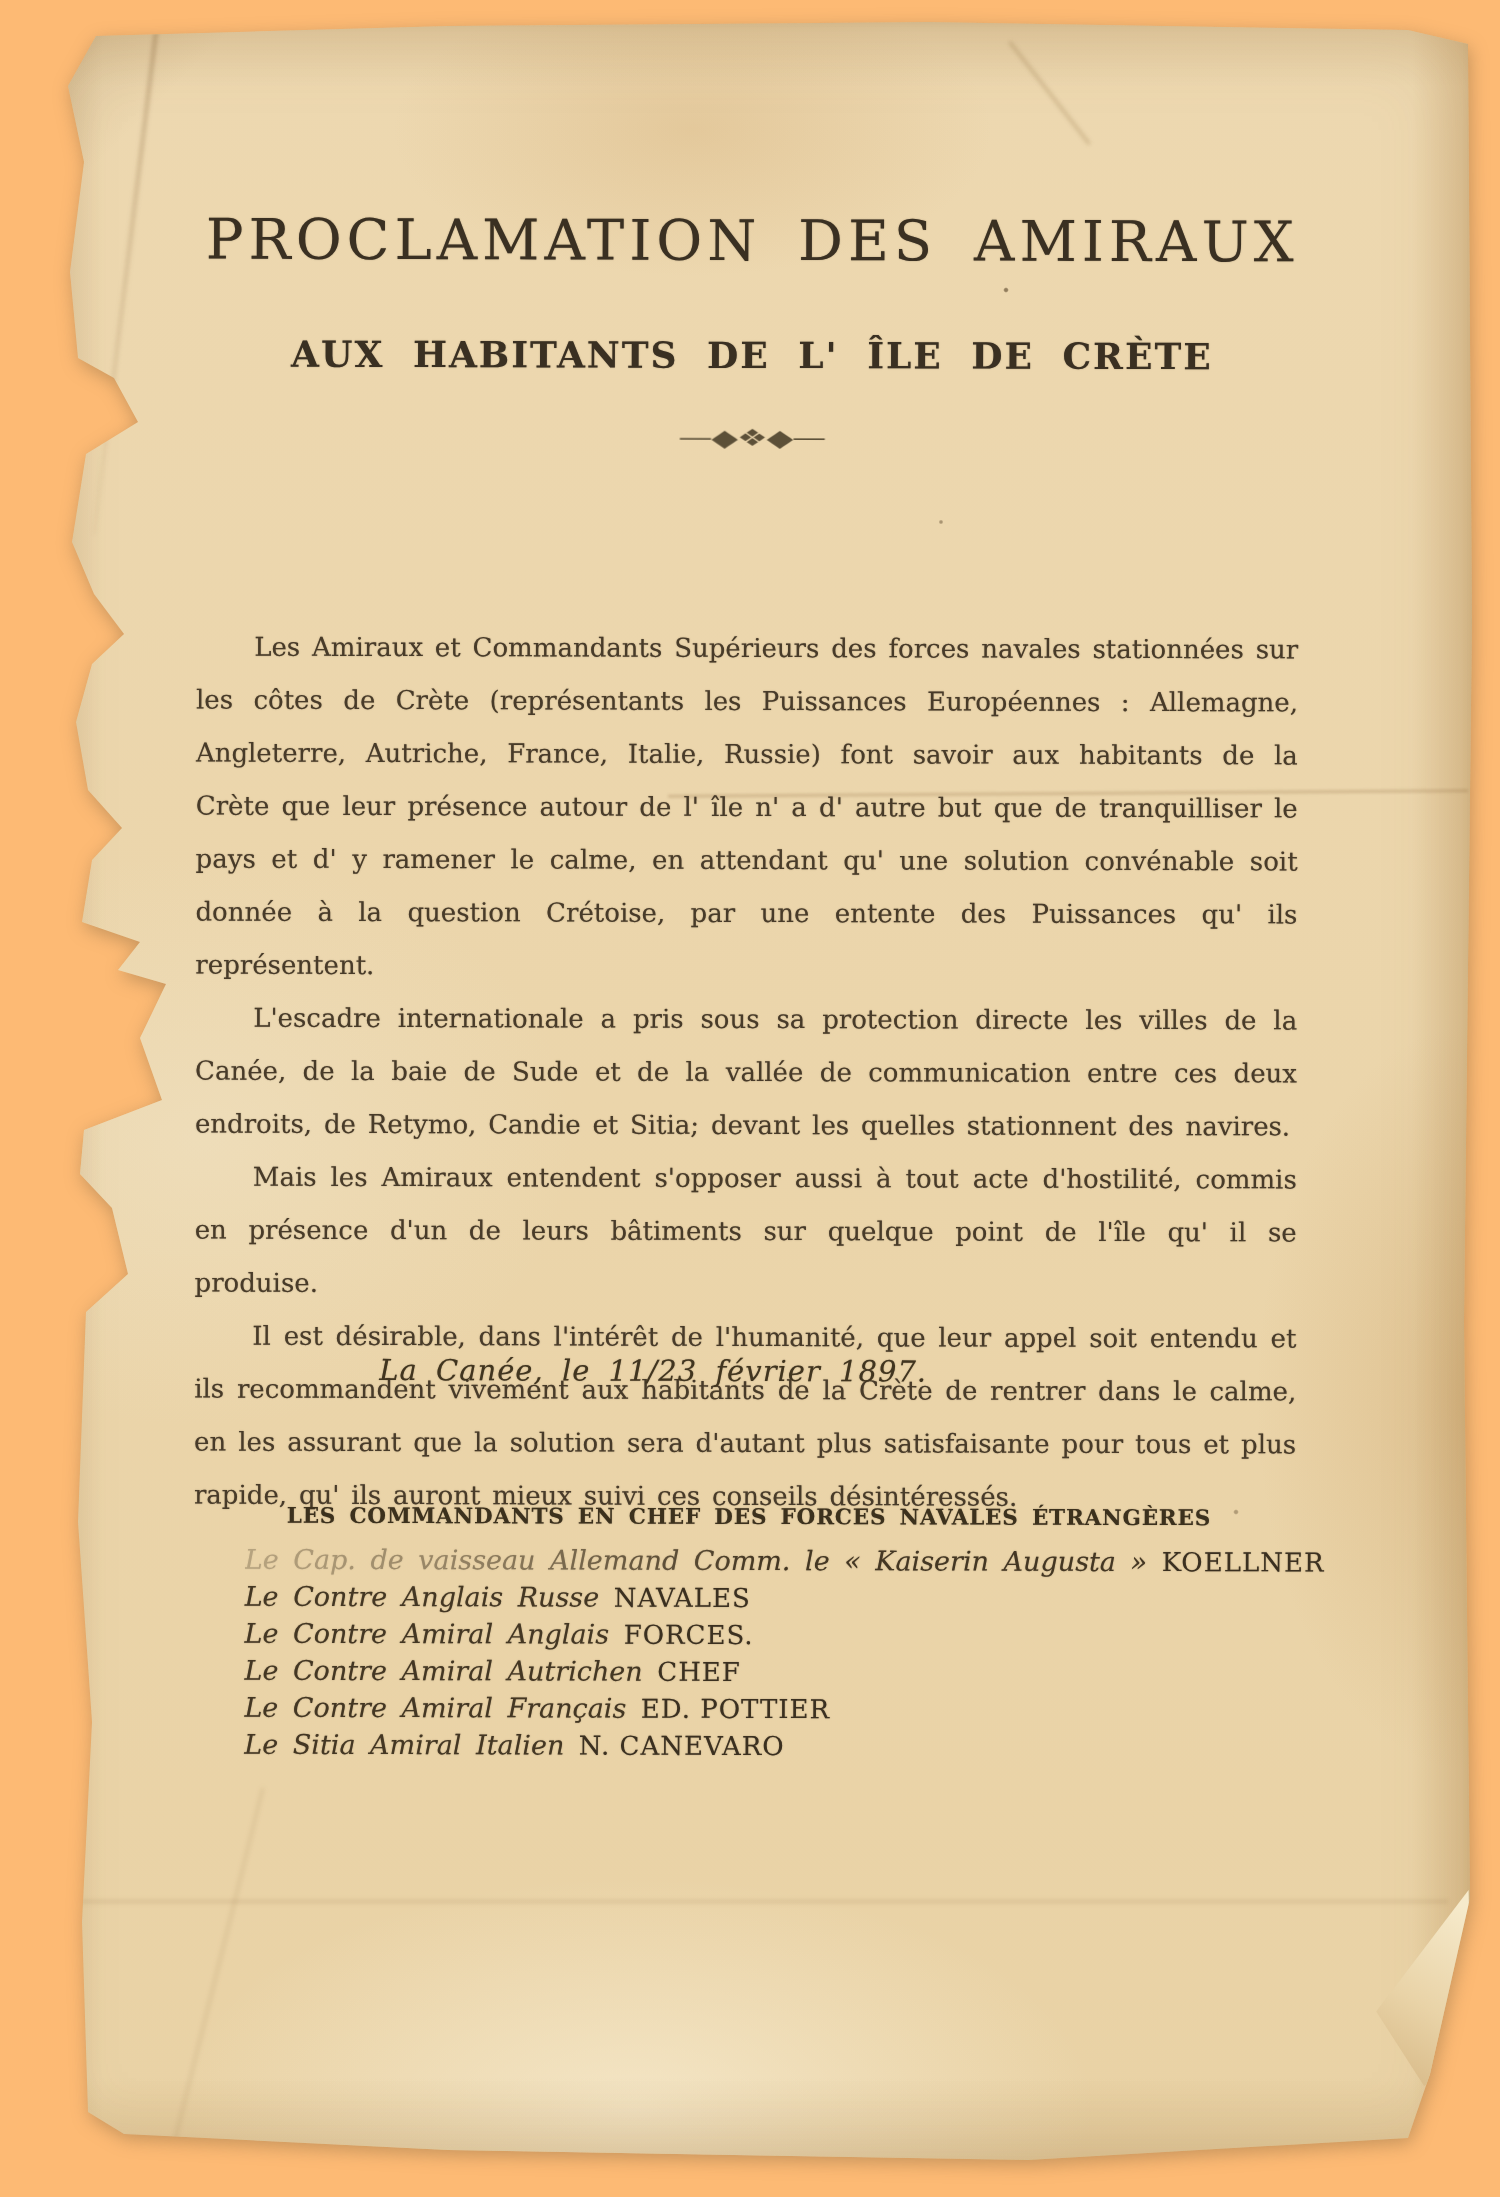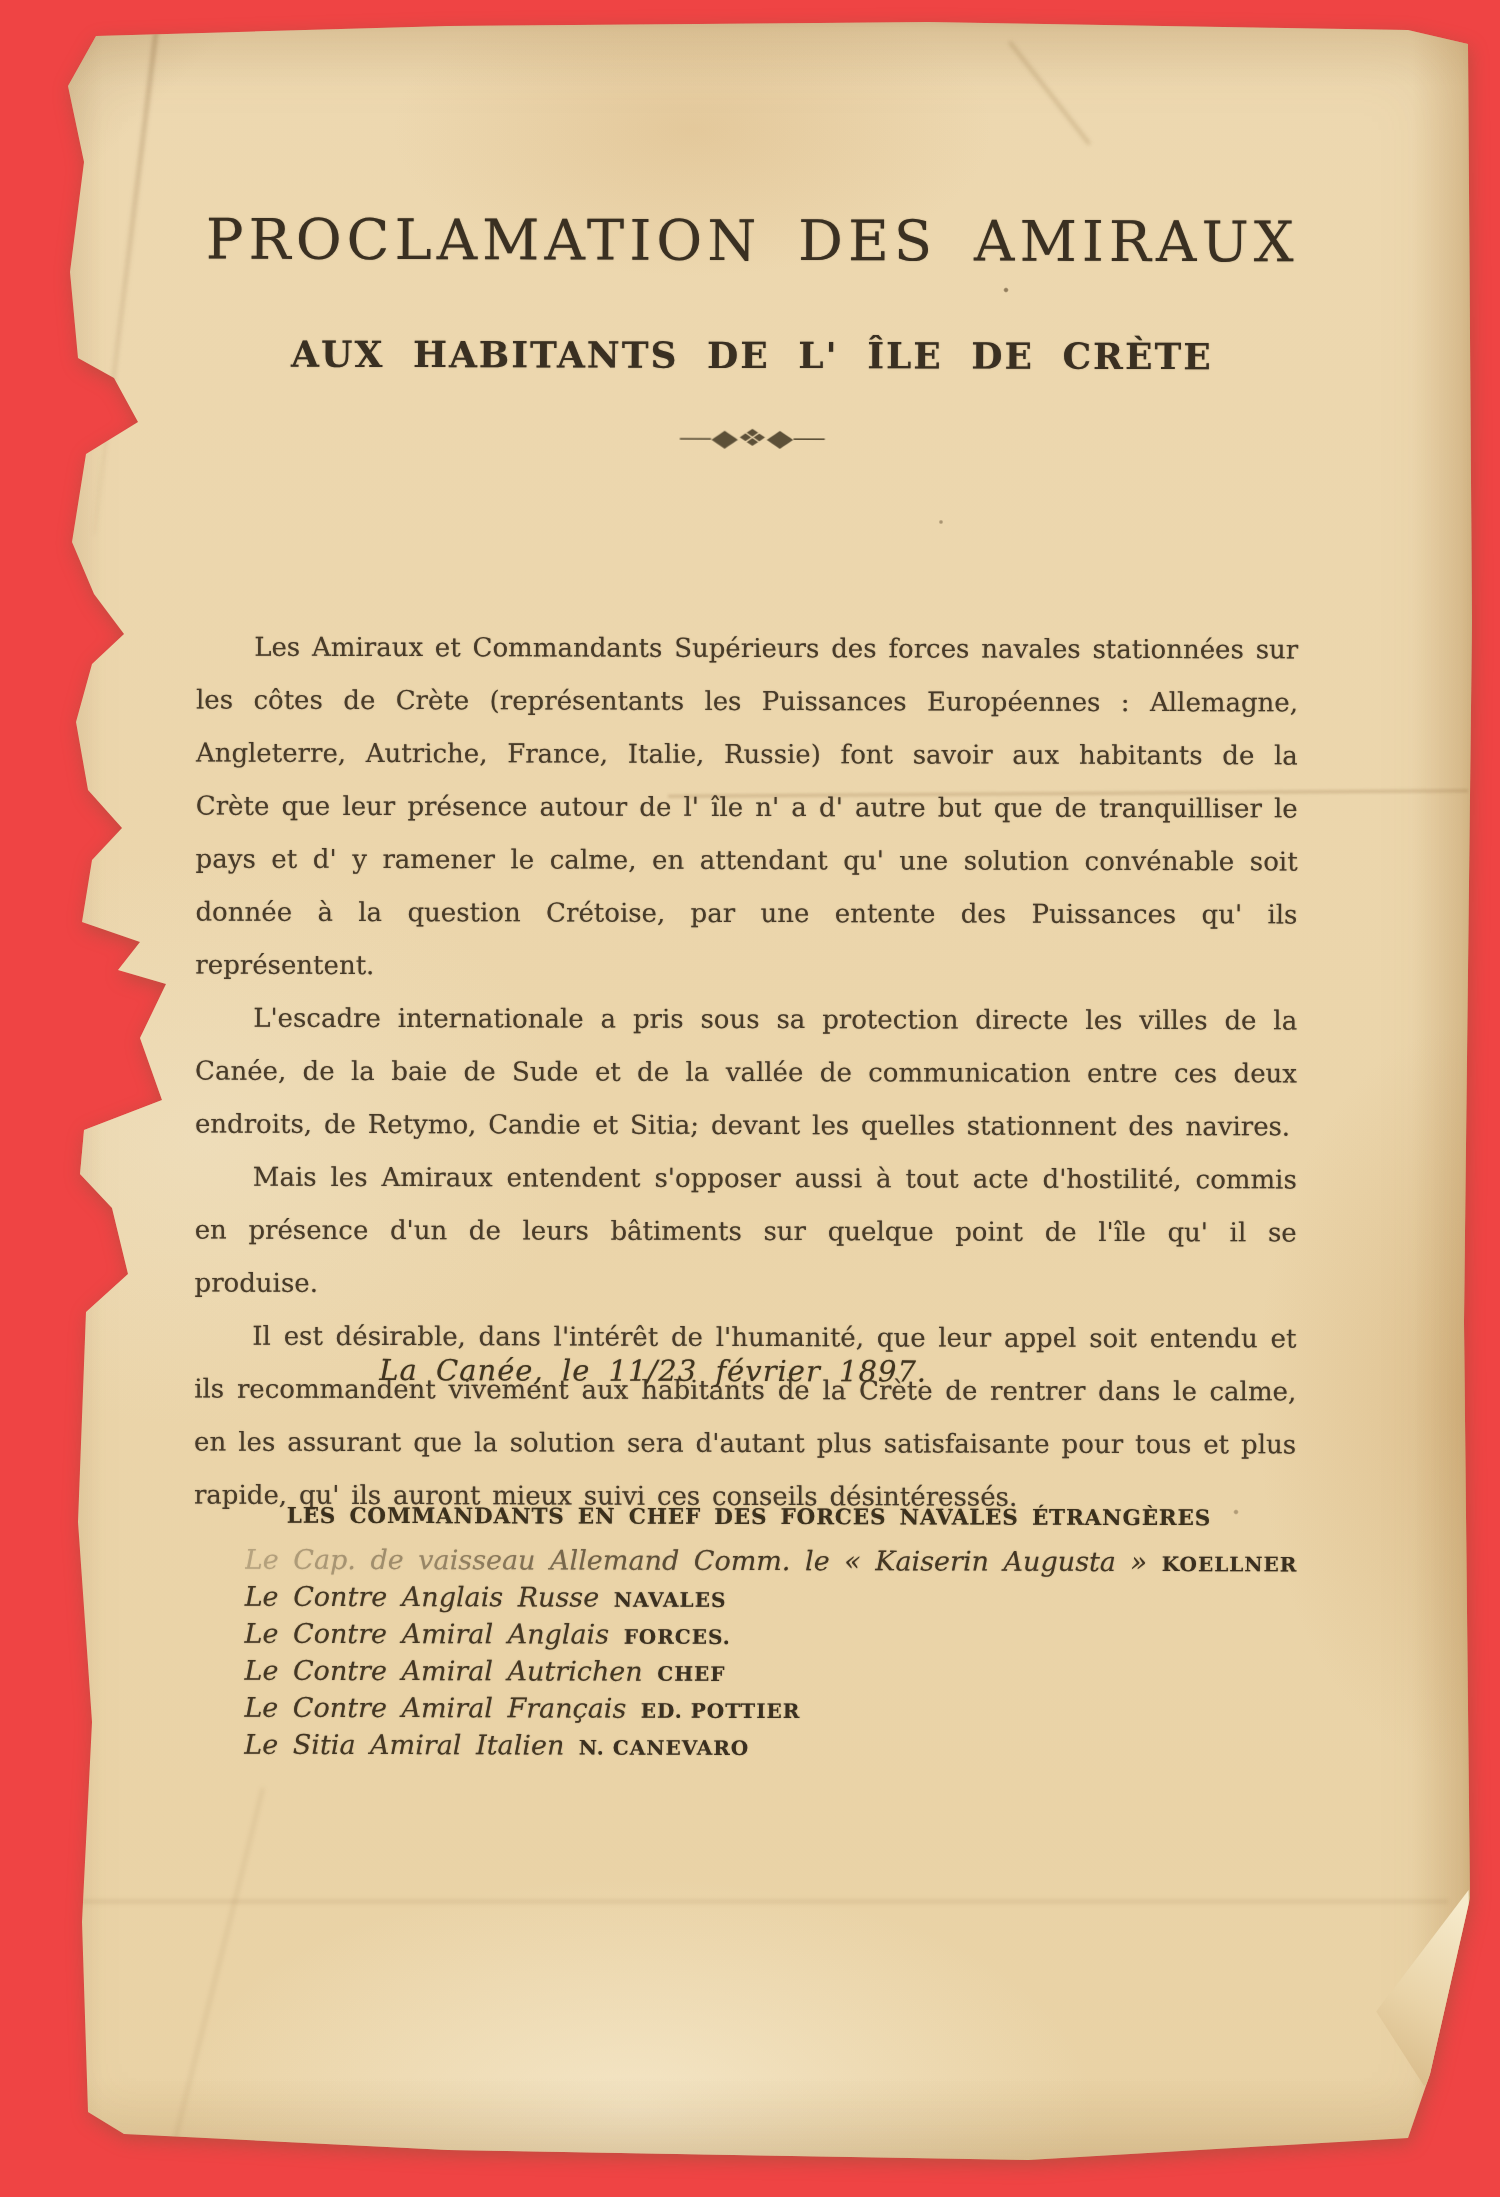--- a/index.html
+++ b/index.html
@@ -2,21 +2,21 @@
 <html><head>
 <meta charset="utf-8">
 <style>
   html, body { margin: 0; padding: 0; }
   body {
     width: 1500px; height: 2197px;
     background: #ffffff;
     font-family: "DejaVu Serif", "Liberation Serif", serif;
     overflow: hidden;
   }
-  .stage { position: relative; width: 1500px; height: 2197px; background: #ef4444; }
+  .stage { position: relative; width: 1500px; height: 2197px; background: #fdba74; }
 
   .paper-wrap {
     position: absolute; inset: 0;
     filter: drop-shadow(2px 5px 9px rgba(110, 88, 55, 0.38));
   }
   .paper {
     position: absolute; left: 28px; top: 22px; width: 1444px; height: 2150px;
     background:
       radial-gradient(circle 2.5px at 978px 268px, rgba(70,50,25,.55) 0 1.4px, transparent 2.8px),
       radial-gradient(circle 2px   at 913px 500px, rgba(70,50,25,.40) 0 1.1px, transparent 2.4px),
@@ -123,21 +123,21 @@
     position: absolute; top: 1482px; left: 0; width: 100%;
     text-align: center;
     font-size: 21.5px; font-weight: 700;
     letter-spacing: .8px; word-spacing: 5px;
     color: #3c311d;
   }
 
   .sigs { position: absolute; top: 1520px; left: 218px; }
   .sig-row { height: 37px; line-height: 37px; white-space: nowrap; }
   .sig-role { font-style: italic; font-size: 27px; word-spacing: 6px; color: #443723; }
-  .sig-name { font-style: normal; font-weight: 700; font-size: 20px; letter-spacing: 1px; color: #3b3020; }
+  .sig-name { font-style: normal; font-weight: 400; font-size: 26px; letter-spacing: 1px; color: #3b3020; }
   .sig-row:nth-child(1) {
     -webkit-mask-image: linear-gradient(90deg, rgba(0,0,0,.30), rgba(0,0,0,.55) 22%, #000 48%);
             mask-image: linear-gradient(90deg, rgba(0,0,0,.30), rgba(0,0,0,.55) 22%, #000 48%);
   }
 </style>
 </head>
 <body>
 
 <div class="stage">
   <div class="paper-wrap">

